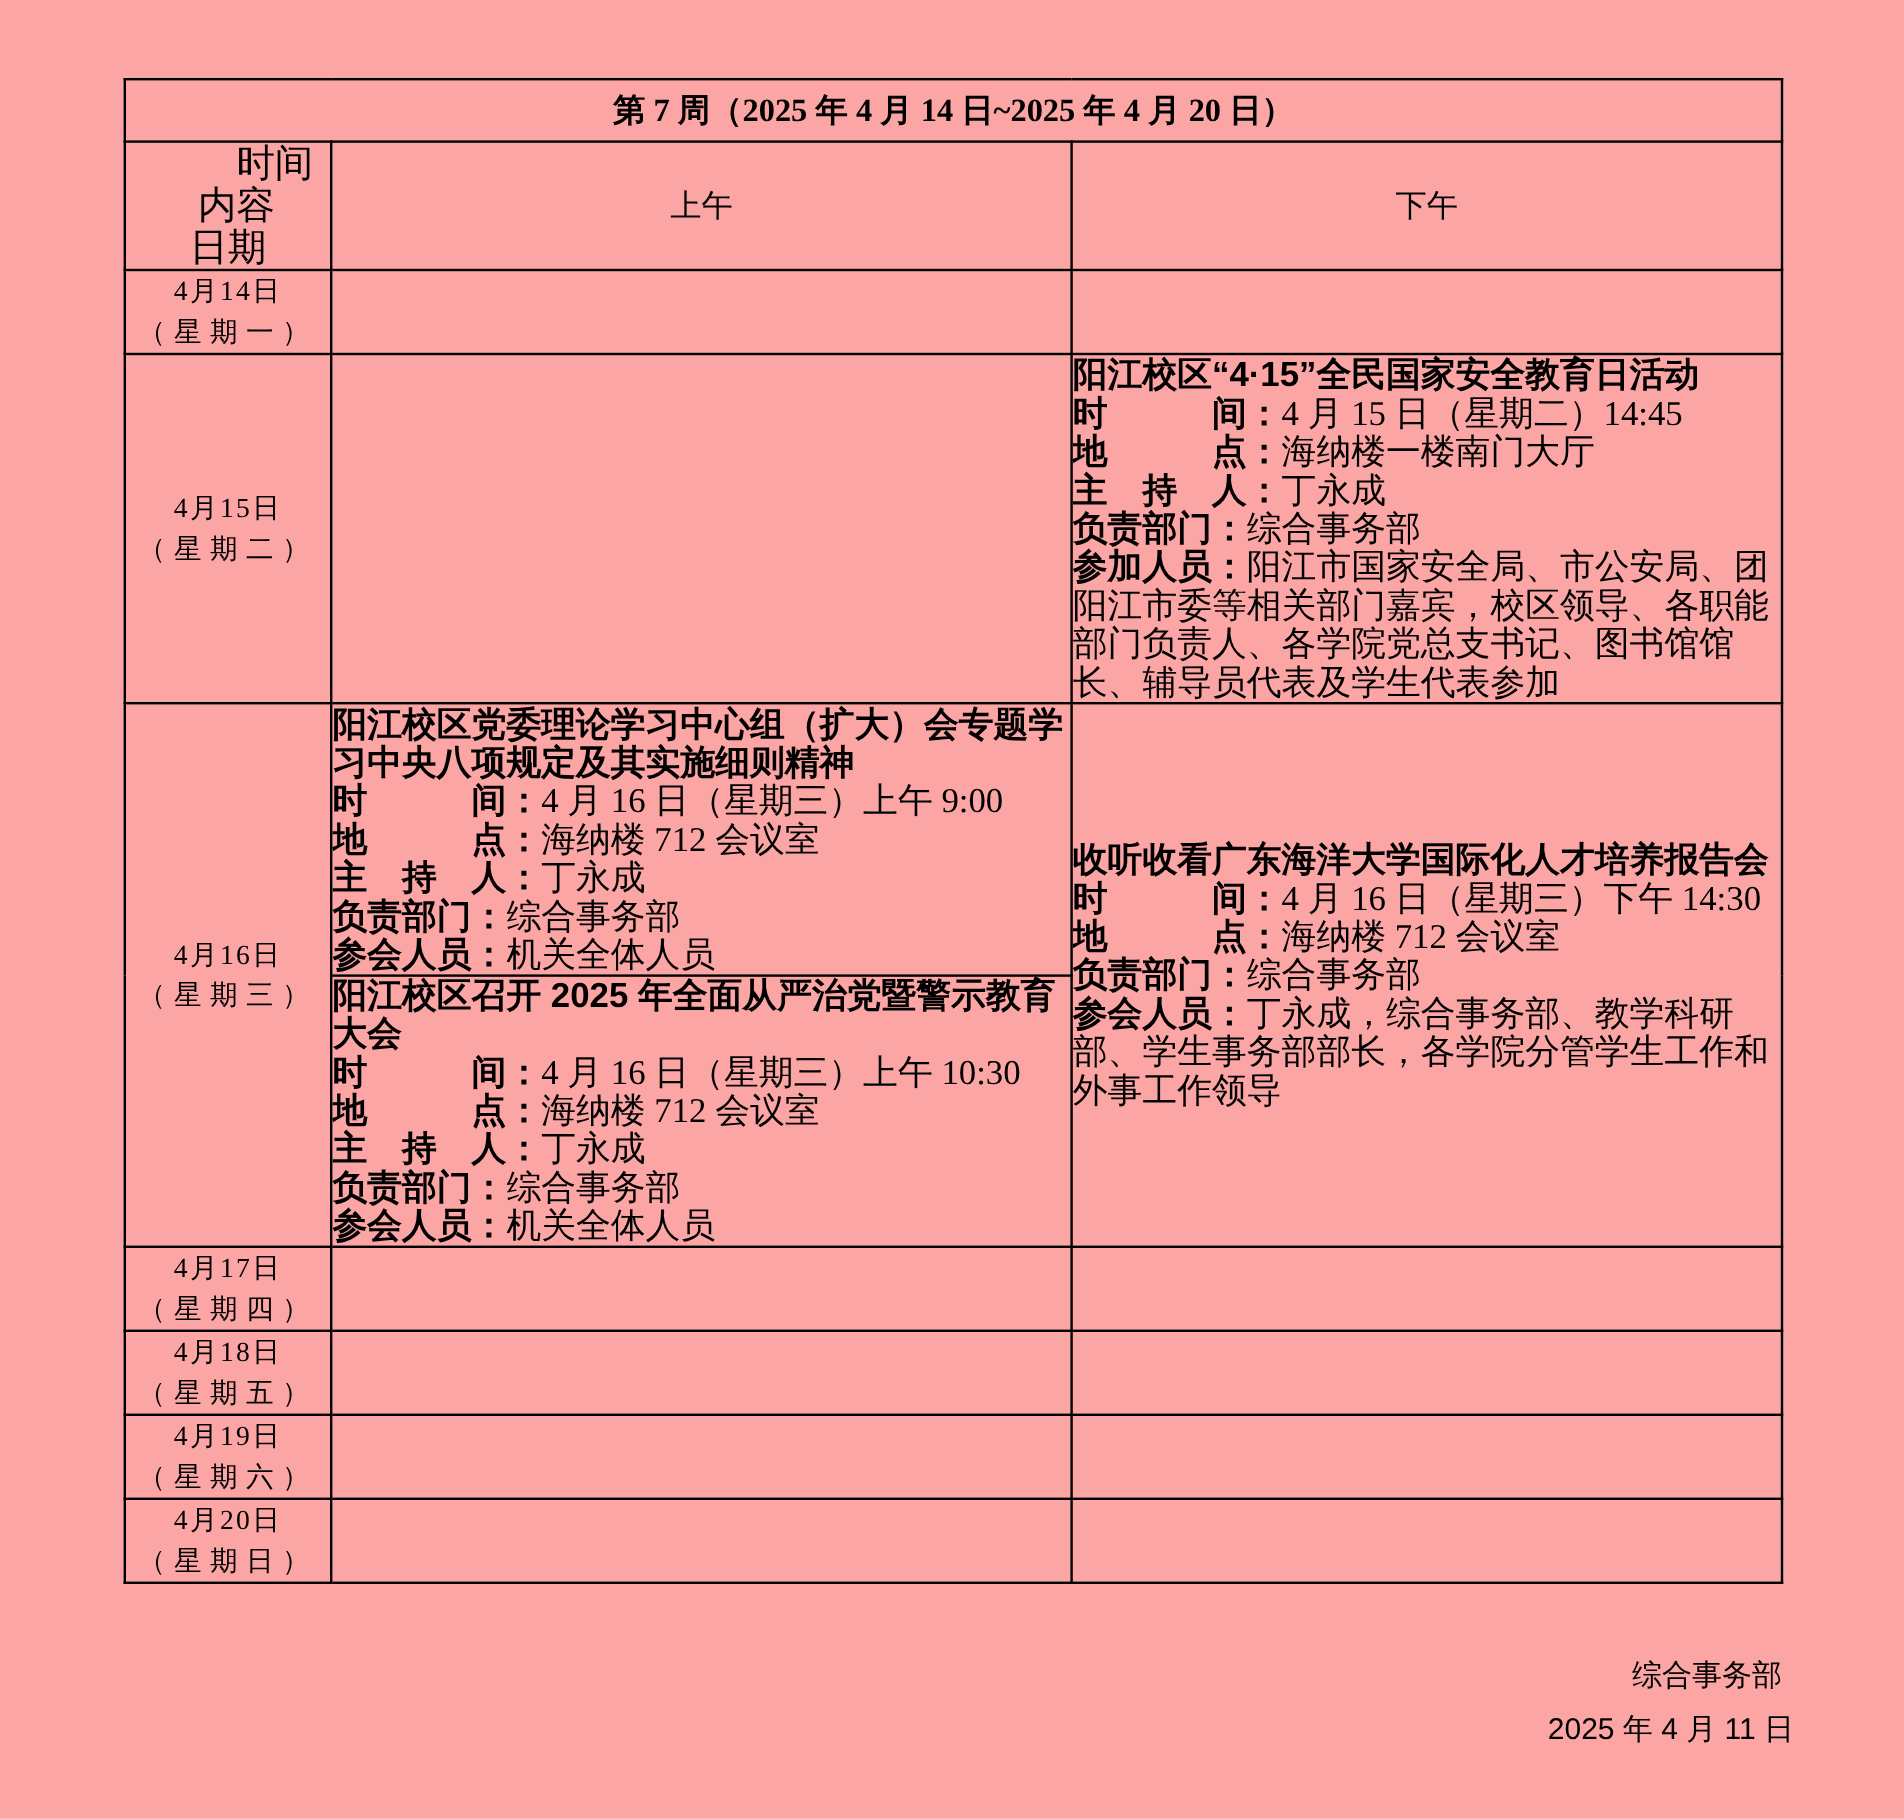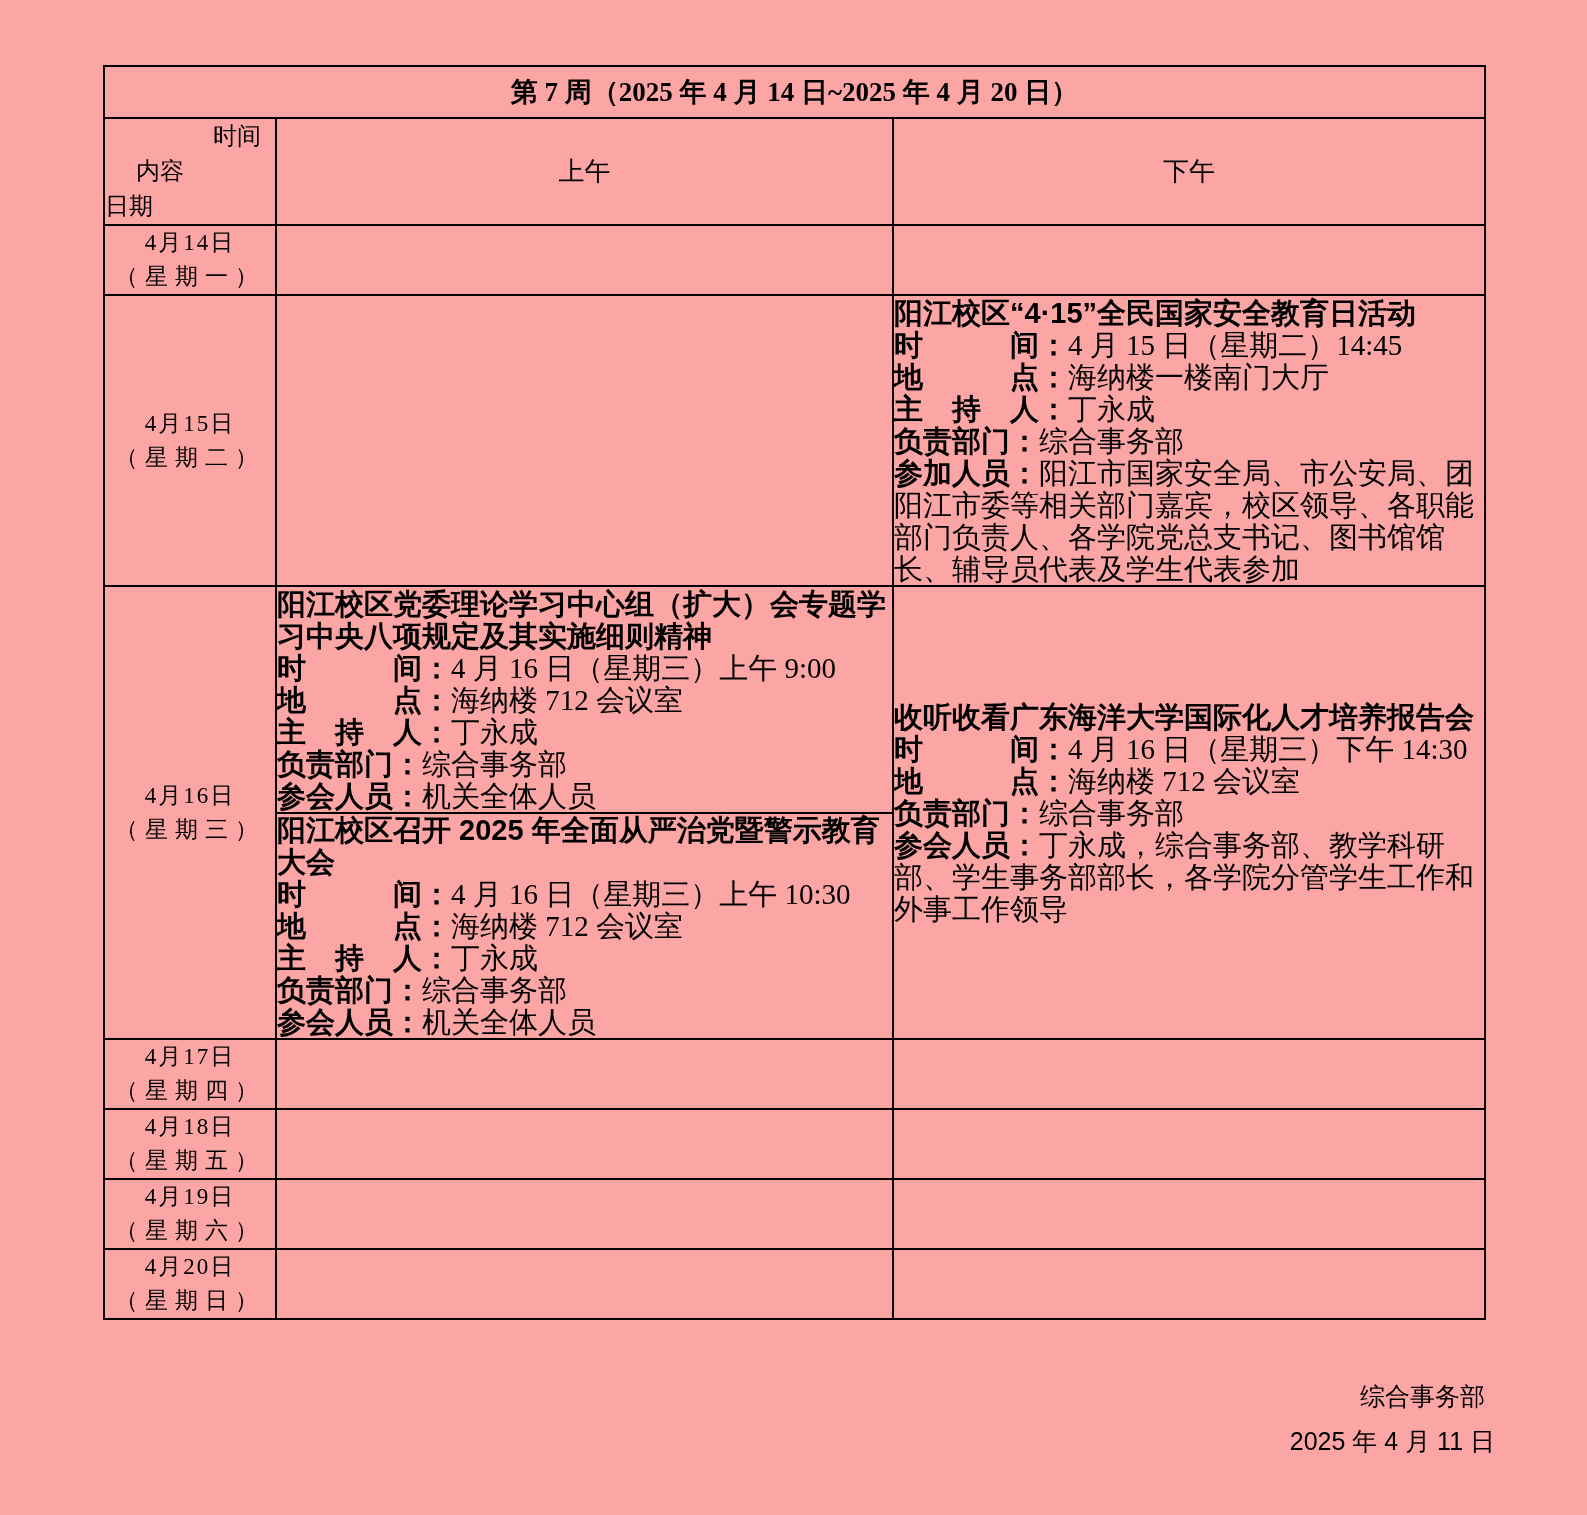--- a/index.html
+++ b/index.html
@@ -34,27 +34,27 @@
     height: 52px;
     text-align: center;
     font-weight: 700;
     font-size: 27px;
     font-family: "Liberation Serif", serif;
   }
   
   tr.head-row { height: 107px; }
   td.corner-cell { vertical-align: middle; }
   .corner-line {
-    font-family: Liberation Serif, serif;
-    font-size: 24px;
+    font-family: Liberation Sans, sans-serif;
+    font-size: 32px;
     line-height: 35px;
   }
   .c-top { text-align: right; padding-right: 14px; }
-  .c-mid { text-align: left; padding-left: 31px; }
-  .c-bot { text-align: left; }
+  .c-mid { text-align: left; padding-left: 41px; margin-left: 19px; }
+  .c-bot { text-align: center; }
   td.ampm-cell {
     text-align: center;
     font-family: "Liberation Sans", sans-serif;
     font-size: 26px;
   }
   
   td.date-cell {
     text-align: center;
     font-family: "Liberation Serif", serif;
     font-size: 23px;

